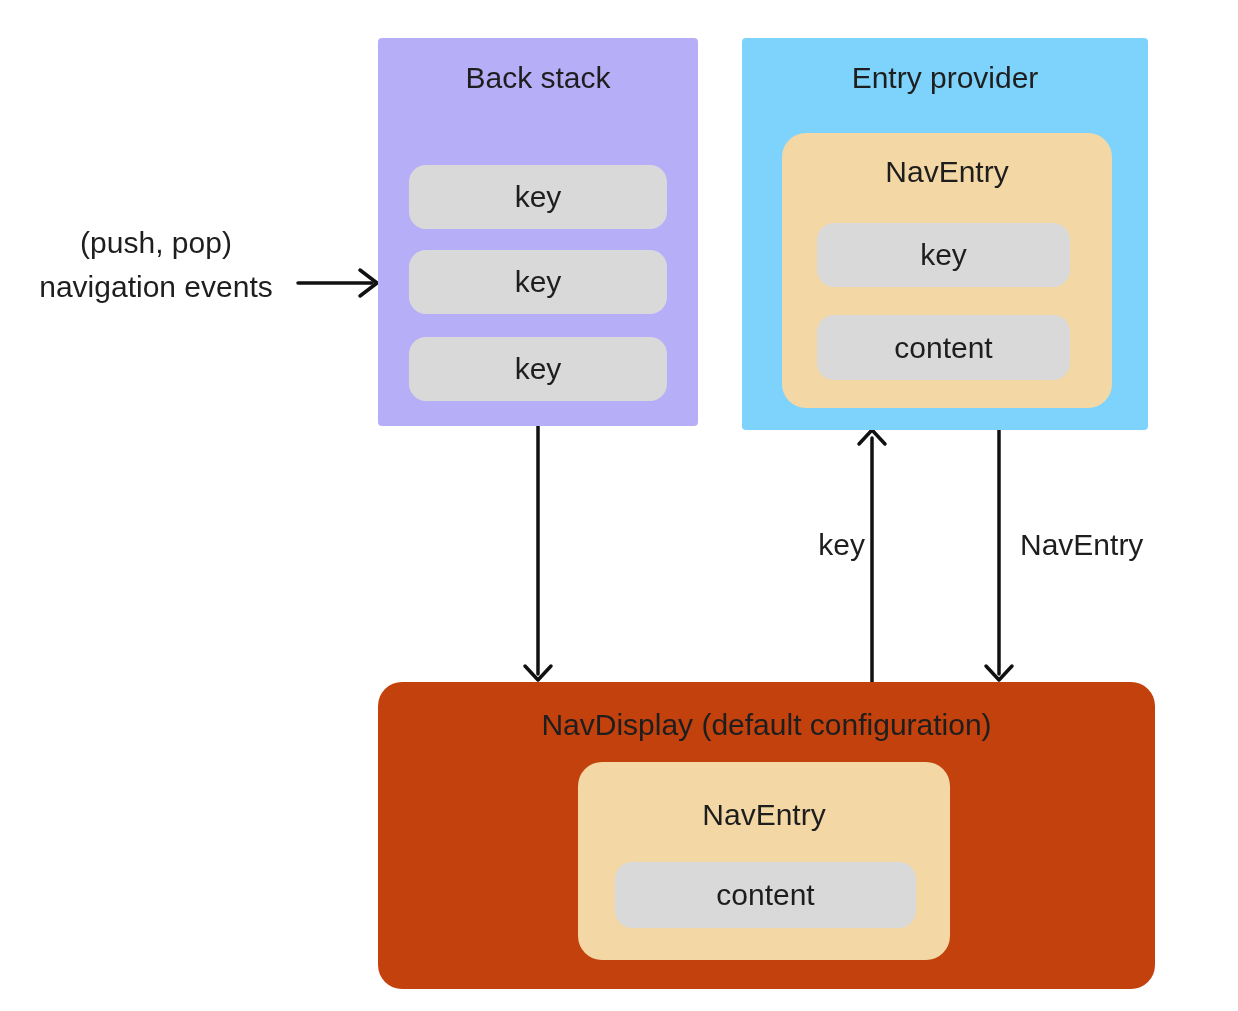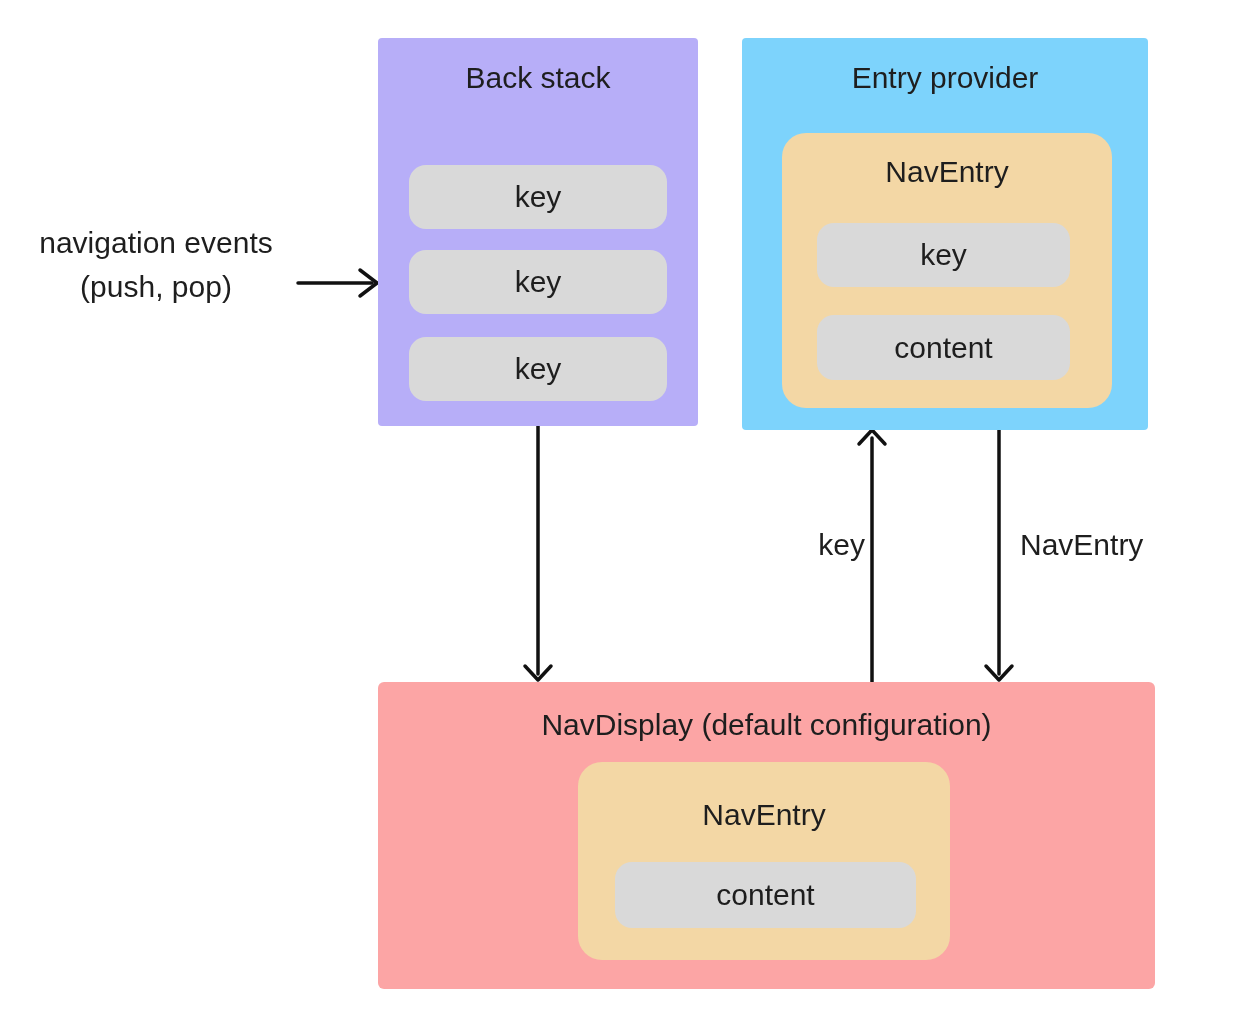--- a/index.html
+++ b/index.html
@@ -86,22 +86,22 @@
       <line x1="872" y1="682" x2="872" y2="438"></line>
       <polyline points="859,444 872,430 885,444"></polyline>
     </g>
     <g style="stroke: rgb(17, 17, 17);">
       <line x1="999" y1="430" x2="999" y2="674"></line>
       <polyline points="986,666 999,680 1012,666"></polyline>
     </g>
   </svg>
 
   <div class="annotation" style="left:10px; top:221px; width:292px;">
+    <div>(push, pop)</div>
     <div>navigation events</div>
-    <div>(push, pop)</div>
   </div>
 
   <div class="box" style="left: 378px; top: 38px; width: 320px; height: 388px; background: rgb(183, 174, 248);">
     <div class="box-title" style="left:0; top:20px; width:320px; height:40px;">Back stack</div>
     <div class="pill" style="left: 31px; top: 127px; width: 258px; height: 64px; background: rgb(217, 217, 217);">key</div>
     <div class="pill" style="left: 31px; top: 212px; width: 258px; height: 64px; background: rgb(217, 217, 217);">key</div>
     <div class="pill" style="left: 31px; top: 299px; width: 258px; height: 64px; background: rgb(217, 217, 217);">key</div>
   </div>
 
   <div class="box" style="left: 742px; top: 38px; width: 406px; height: 392px; background: #7dd3fc;">
@@ -109,21 +109,21 @@
     <div class="inner-box" style="left: 40px; top: 95px; width: 330px; height: 275px; background: rgb(243, 215, 165);">
       <div class="box-title" style="left:0; top:19px; width:330px; height:40px;">NavEntry</div>
       <div class="pill" style="left: 35px; top: 90px; width: 253px; height: 64px; background: rgb(217, 217, 217);">key</div>
       <div class="pill" style="left: 35px; top: 182px; width: 253px; height: 65px; background: rgb(217, 217, 217);">content</div>
     </div>
   </div>
 
   <div class="edge-label" style="left:765px; top:523px; width:100px; height:44px; justify-content:flex-end;">key</div>
   <div class="edge-label" style="left:1020px; top:523px; width:200px; height:44px; justify-content:flex-start;">NavEntry</div>
 
-  <div class="box" style="left: 378px; top: 682px; width: 777px; height: 307px; border-radius: 6px; background: #fca5a5;">
+  <div class="box" style="left: 378px; top: 682px; width: 777px; height: 307px; border-radius: 24px; background: #c2410c;">
     <div class="box-title" style="left:0; top:23px; width:777px; height:40px;">NavDisplay (default configuration)</div>
     <div class="inner-box" style="left: 200px; top: 80px; width: 372px; height: 198px; background: rgb(243, 215, 165);">
       <div class="box-title" style="left:0; top:33px; width:372px; height:40px;">NavEntry</div>
       <div class="pill" style="left: 37px; top: 100px; width: 301px; height: 66px; background: rgb(217, 217, 217);">content</div>
     </div>
   </div>
 
 </div>
 
 </body></html>

